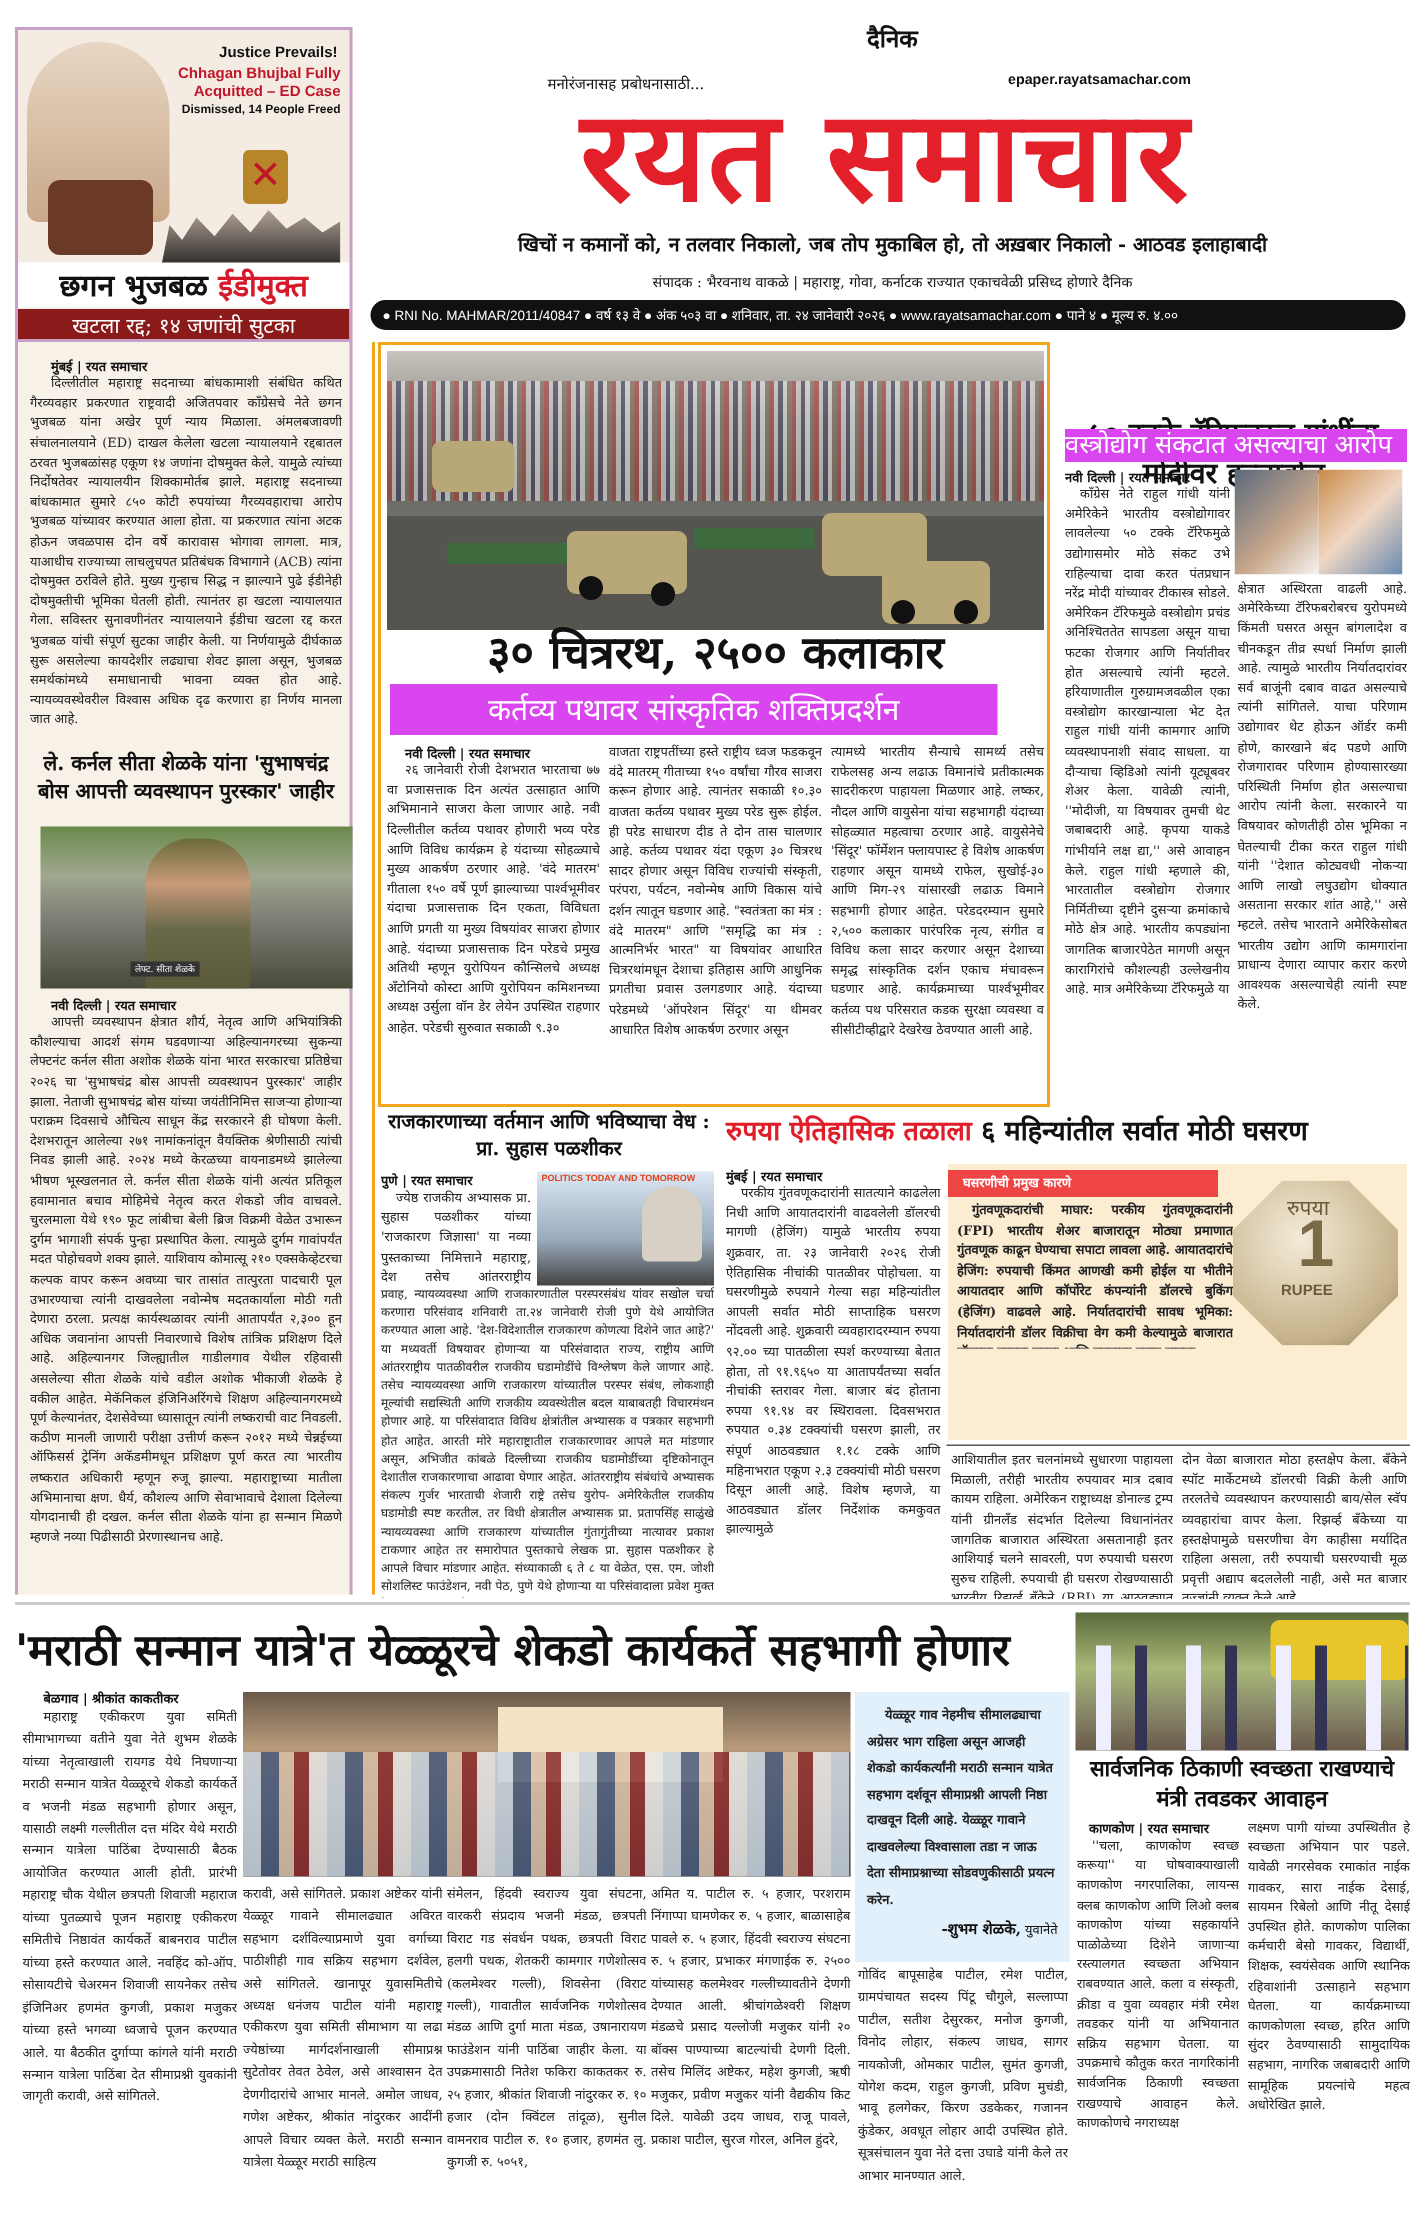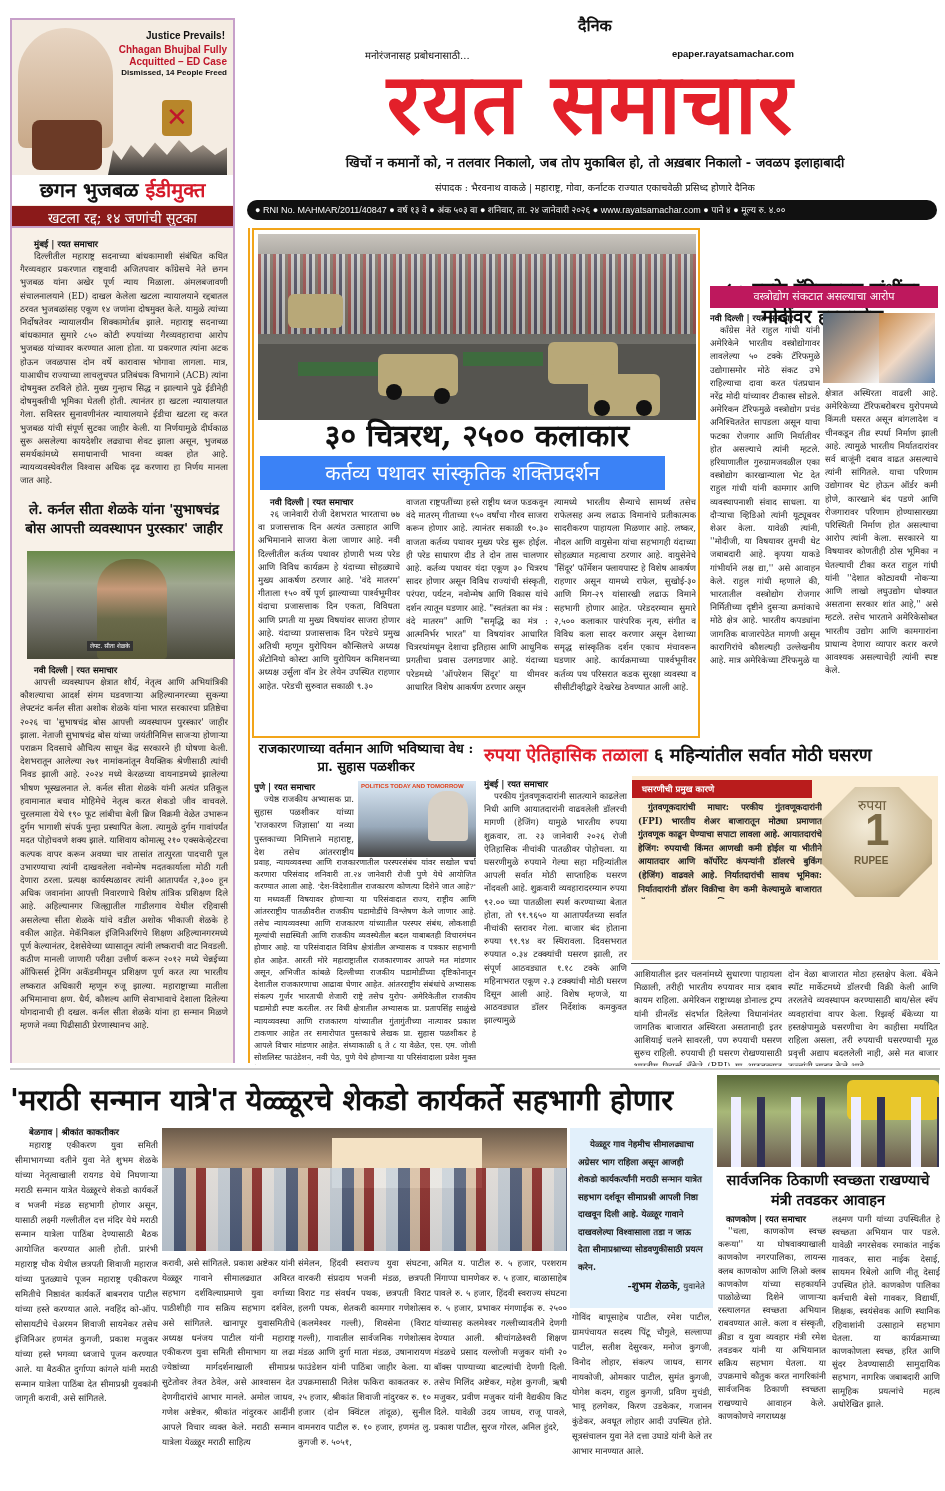--- a/index.html
+++ b/index.html
@@ -37,39 +37,39 @@
 
   
   #parade { left: 252px; top: 228px; width: 448px; height: 510px; border: 2px solid #f2a51a; }
   #parade-photo { left: 258px; top: 234px; width: 438px; height: 186px; background: linear-gradient(180deg,#c9c4bd 0%,#8c8b86 25%,#6b6a64 50%,#767570 70%,#4e4d4a 100%); overflow: hidden; }
   #parade-photo .crowd { position: absolute; left: 0; top: 20px; width: 100%; height: 80px; background: repeating-linear-gradient(90deg,#a33 0 3px,#ddd 3px 6px,#335 6px 9px,#eee 9px 12px,#765 12px 15px); opacity: .55; }
   #parade-photo .road { position: absolute; left: 0; top: 110px; width: 100%; height: 76px; background: #55544f; }
   #parade-photo .jeep { position: absolute; width: 80px; height: 42px; background: #b8a878; border-radius: 6px; }
   #parade-photo .trailer { position: absolute; width: 80px; height: 14px; background: #3e6b3e; }
   #parade-photo .wheel { position: absolute; width: 16px; height: 16px; background: #111; border-radius: 50%; }
   #parade-head { left: 258px; top: 418px; width: 438px; text-align: center; font-size: 30px; font-weight: bold; line-height: 36px; }
-  #parade-sub { left: 260px; top: 456px; width: 405px; height: 34px; background: #3b82f6; color: #fff; text-align: center; font-size: 20px; line-height: 34px; }
+  #parade-sub { left: 260px; top: 456px; width: 405px; height: 34px; background: #d946ef; color: #fff; text-align: center; font-size: 20px; line-height: 34px; }
 
   
   #tariff-head { left: 705px; top: 228px; width: 235px; text-align: center; font-size: 19px; font-weight: bold; line-height: 27px; margin-top: 48px; }
-  #tariff-sub { left: 710px; top: 286px; width: 228px; height: 22px; background: #be185d; color: #fff; text-align: center; font-size: 11px; line-height: 22px; }
+  #tariff-sub { left: 710px; top: 286px; width: 228px; height: 22px; background: #d946ef; color: #fff; font-size: 17px; line-height: 22px; }
   #tariff-photo { left: 823px; top: 313px; width: 112px; height: 70px; overflow: hidden; }
   #tariff-photo .p1 { position: absolute; left: 0; top: 0; width: 56px; height: 70px; background: linear-gradient(135deg,#5a6a7a,#c9a88c 60%,#f4f4f4); }
   #tariff-photo .p2 { position: absolute; left: 56px; top: 0; width: 56px; height: 70px; background: linear-gradient(135deg,#c88a4a,#f0d8c4 50%,#6a8ab0); }
 
   
   #pol-head { left: 252px; top: 740px; width: 228px; text-align: center; font-size: 13px; font-weight: bold; line-height: 18px; }
   #pol-img { left: 358px; top: 781px; width: 118px; height: 76px; background: linear-gradient(180deg,#dce9f5,#9ab 60%,#444); }
   #pol-img .t1 { position: absolute; left: 3px; top: 2px; font-family: "Liberation Sans", sans-serif; font-weight: bold; font-size: 6px; color: #e2401a; line-height: 7px; }
 
   
   #rupee-head { left: 484px; top: 742px; width: 460px; font-size: 18px; font-weight: bold; line-height: 26px; white-space: nowrap; }
   #rupee-head .red { color: #e01e2a; }
   #rupee-box { left: 632px; top: 776px; width: 306px; height: 184px; background: #fbecd2; }
-  #rupee-box-head { left: 632px; top: 780px; width: 180px; height: 18px; background: #b91c1c; color: #fff; font-size: 8.6px; line-height: 18px; padding-left: 10px; font-weight: bold; }
+  #rupee-box-head { left: 632px; top: 780px; width: 180px; height: 18px; background: #ef4444; color: #fff; font-size: 8.6px; line-height: 18px; padding-left: 10px; font-weight: bold; }
   #coin { left: 822px; top: 787px; width: 110px; height: 110px; background: radial-gradient(circle at 40% 35%,#f3ebd8,#c6b28a 70%,#8c7a56); clip-path: polygon(30% 0,70% 0,100% 30%,100% 70%,70% 100%,30% 100%,0 70%,0 30%); }
   #coin .one { position: absolute; left: 43px; top: 18px; font-family: "Liberation Sans", sans-serif; font-size: 44px; font-weight: bold; color: #7b6a46; }
   #coin .rp { position: absolute; left: 32px; top: 68px; font-family: "Liberation Sans", sans-serif; font-size: 10px; color: #6a5a3a; font-weight: bold; }
 
   
   #divider-bottom { left: 10px; top: 1068px; width: 930px; height: 2px; background: #ccc; }
   #marathi-head { left: 10px; top: 1080px; width: 720px; font-size: 29px; font-weight: bold; line-height: 40px; white-space: nowrap; }
 
   
   #yellur-meeting-photo { left: 88px; top: 1128px; width: 224px; height: 123px; background: linear-gradient(180deg,#6a5a4a 0%,#b89a7a 30%,#8a7a6a 60%,#3a3a3a 100%); overflow: hidden; }
@@ -100,21 +100,21 @@
   <div class="en3">Dismissed, 14 People Freed</div>
   <div class="emblem"></div>
   <div class="mr-head"><span>छगन भुजबळ </span><span class="red">ईडीमुक्त</span></div>
   <div class="banner">खटला रद्द; १४ जणांची सुटका</div>
 </div>
 
 <div id="daily" class="abs">दैनिक</div>
 <div id="tag-left" class="abs">मनोरंजनासह प्रबोधनासाठी...</div>
 <div id="epaper" class="abs">epaper.rayatsamachar.com</div>
 <div id="logo" class="abs">रयत समाचार</div>
-<div id="motto" class="abs">खिचों न कमानों को, न तलवार निकालो, जब तोप मुकाबिल हो, तो अख़बार निकालो - जवळप इलाहाबादी</div>
+<div id="motto" class="abs">खिचों न कमानों को, न तलवार निकालो, जब तोप मुकाबिल हो, तो अख़बार निकालो - आठवड इलाहाबादी</div>
 <div id="editor" class="abs">संपादक : भैरवनाथ वाकळे | महाराष्ट्र, गोवा, कर्नाटक राज्यात एकाचवेळी प्रसिध्द होणारे दैनिक</div>
 <div id="infobar" class="abs">● RNI No. MAHMAR/2011/40847 ● वर्ष १३ वे ● अंक ५०३ वा ● शनिवार, ता. २४ जानेवारी २०२६ ● www.rayatsamachar.com ● पाने ४ ● मूल्य रु. ४.००</div>
 
 <div id="leftcol" class="abs"></div>
 <div id="leftcol-2" class="abs"></div>
 
 <div class="col" style="left:20px; top:238px; width:208px; height:255px;">
   <div class="dateline" style="padding-left:14px;">मुंबई | रयत समाचार</div>
   <div class="txt" style="text-indent:14px;">दिल्लीतील महाराष्ट्र सदनाच्या बांधकामाशी संबंधित कथित गैरव्यवहार प्रकरणात राष्ट्रवादी अजितपवार काँग्रेसचे नेते छगन भुजबळ यांना अखेर पूर्ण न्याय मिळाला. अंमलबजावणी संचालनालयाने (ED) दाखल केलेला खटला न्यायालयाने रद्दबातल ठरवत भुजबळांसह एकूण १४ जणांना दोषमुक्त केले. यामुळे त्यांच्या निर्दोषतेवर न्यायालयीन शिक्कामोर्तब झाले. महाराष्ट्र सदनाच्या बांधकामात सुमारे ८५० कोटी रुपयांच्या गैरव्यवहाराचा आरोप भुजबळ यांच्यावर करण्यात आला होता. या प्रकरणात त्यांना अटक होऊन जवळपास दोन वर्षे कारावास भोगावा लागला. मात्र, याआधीच राज्याच्या लाचलुचपत प्रतिबंधक विभागाने (ACB) त्यांना दोषमुक्त ठरविले होते. मुख्य गुन्हाच सिद्ध न झाल्याने पुढे ईडीनेही दोषमुक्तीची भूमिका घेतली होती. त्यानंतर हा खटला न्यायालयात गेला. सविस्तर सुनावणीनंतर न्यायालयाने ईडीचा खटला रद्द करत भुजबळ यांची संपूर्ण सुटका जाहीर केली. या निर्णयामुळे दीर्घकाळ सुरू असलेल्या कायदेशीर लढ्याचा शेवट झाला असून, भुजबळ समर्थकांमध्ये समाधानाची भावना व्यक्त होत आहे. न्यायव्यवस्थेवरील विश्वास अधिक दृढ करणारा हा निर्णय मानला जात आहे.</div>
 </div>

